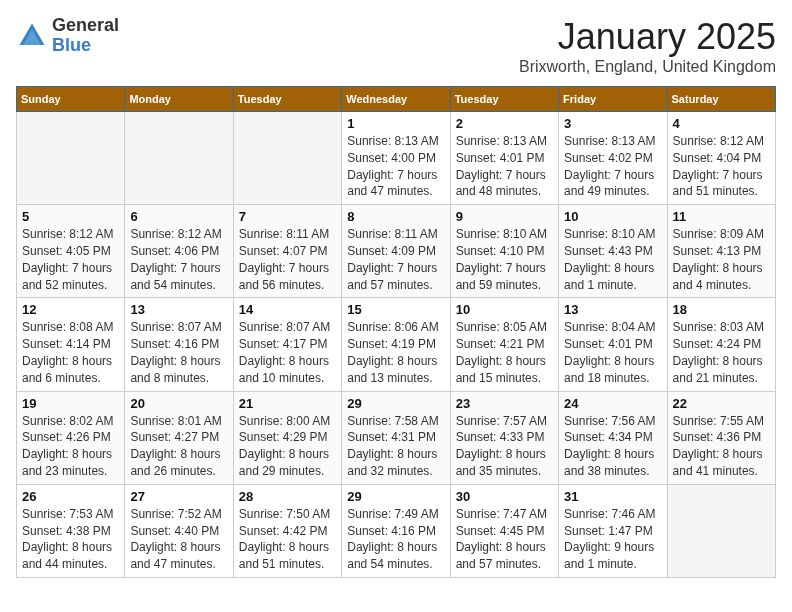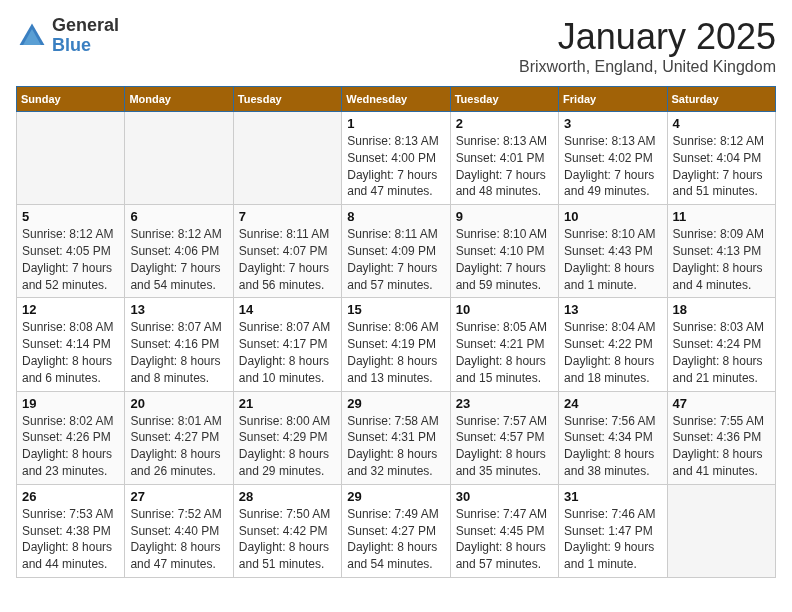--- a/index.html
+++ b/index.html
@@ -227,21 +227,21 @@
         </td>
         <td>
           <div class="day-number">10</div>
           <div class="day-info">Sunrise: 8:05 AM
 Sunset: 4:21 PM
 Daylight: 8 hours and 15 minutes.</div>
         </td>
         <td>
           <div class="day-number">13</div>
           <div class="day-info">Sunrise: 8:04 AM
-Sunset: 4:22 PM
+Sunset: 4:01 PM
 Daylight: 8 hours and 18 minutes.</div>
         </td>
         <td>
           <div class="day-number">18</div>
           <div class="day-info">Sunrise: 8:03 AM
 Sunset: 4:24 PM
 Daylight: 8 hours and 21 minutes.</div>
         </td>
       </tr>
       <tr>
@@ -265,31 +265,31 @@
         </td>
         <td>
           <div class="day-number">29</div>
           <div class="day-info">Sunrise: 7:58 AM
 Sunset: 4:31 PM
 Daylight: 8 hours and 32 minutes.</div>
         </td>
         <td>
           <div class="day-number">23</div>
           <div class="day-info">Sunrise: 7:57 AM
-Sunset: 4:57 PM
+Sunset: 4:33 PM
 Daylight: 8 hours and 35 minutes.</div>
         </td>
         <td>
           <div class="day-number">24</div>
           <div class="day-info">Sunrise: 7:56 AM
 Sunset: 4:34 PM
 Daylight: 8 hours and 38 minutes.</div>
         </td>
         <td>
-          <div class="day-number">47</div>
+          <div class="day-number">22</div>
           <div class="day-info">Sunrise: 7:55 AM
 Sunset: 4:36 PM
 Daylight: 8 hours and 41 minutes.</div>
         </td>
       </tr>
       <tr>
         <td>
           <div class="day-number">26</div>
           <div class="day-info">Sunrise: 7:53 AM
 Sunset: 4:38 PM
@@ -303,21 +303,21 @@
         </td>
         <td>
           <div class="day-number">28</div>
           <div class="day-info">Sunrise: 7:50 AM
 Sunset: 4:42 PM
 Daylight: 8 hours and 51 minutes.</div>
         </td>
         <td>
           <div class="day-number">29</div>
           <div class="day-info">Sunrise: 7:49 AM
-Sunset: 4:27 PM
+Sunset: 4:16 PM
 Daylight: 8 hours and 54 minutes.</div>
         </td>
         <td>
           <div class="day-number">30</div>
           <div class="day-info">Sunrise: 7:47 AM
 Sunset: 4:45 PM
 Daylight: 8 hours and 57 minutes.</div>
         </td>
         <td>
           <div class="day-number">31</div>

